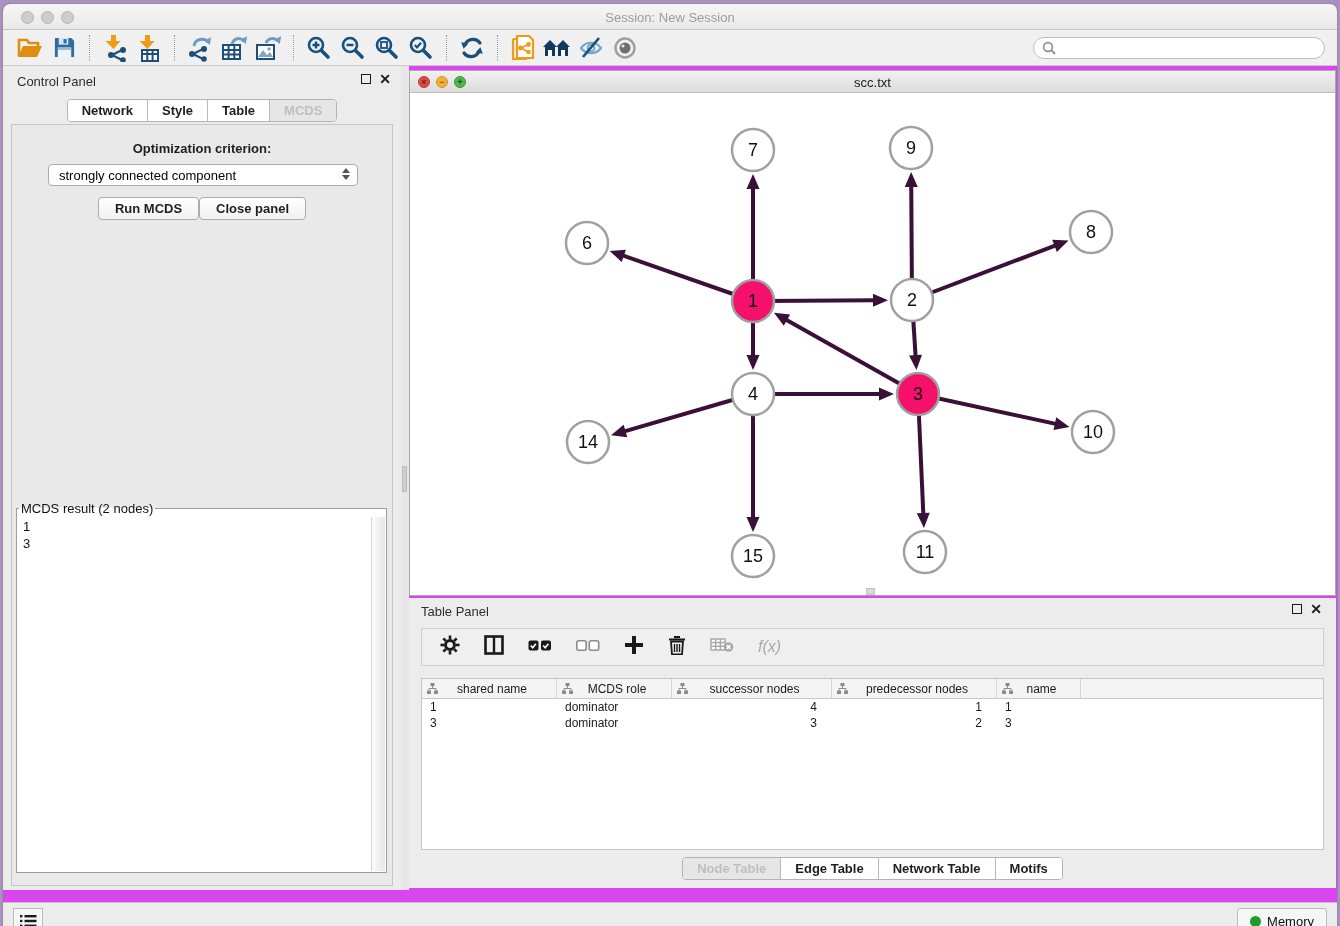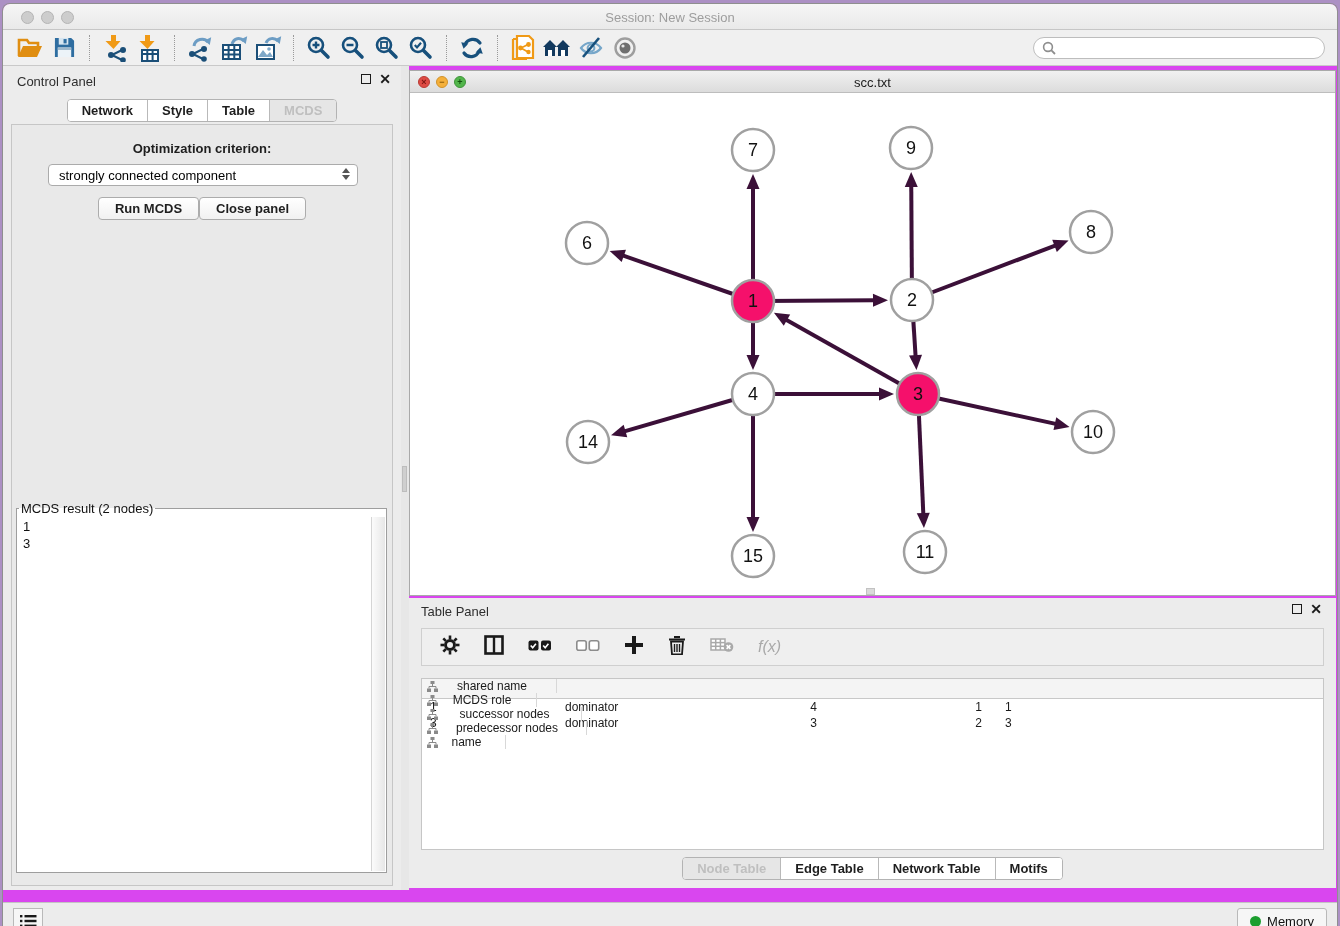--- a/index.html
+++ b/index.html
@@ -89,21 +89,21 @@
   
   #table-panel { position:absolute; left:406px; right:1px; top:594px; bottom:38px; background:#ECECEC; }
   #tp-header { position:absolute; left:12px; top:6px; }
   #tp-icons { position:absolute; right:14px; top:6px; display:flex; gap:8px; align-items:center; }
   #tp-toolbar { position:absolute; left:12px; right:12px; top:30px; height:38px;
                 background:#EFEFEF; border:1px solid #CFCFCF;
                 display:flex; align-items:center; gap:24px; padding-left:18px; }
   .fx-label { font-family:Liberation Sans, sans-serif; font-style:italic; font-size:16px; color:#A9A9A9; }
   #data-table { position:absolute; left:12px; right:12px; top:80px; height:172px;
                 background:#FFF; border:1px solid #C6C6C6; overflow:hidden; }
-  #table-head { display:flex; background:#F4F4F4; border-bottom:1px solid #C8C8C8; height:20px;flex-direction:column; }
+  #table-head { display:flex; background:#F4F4F4; border-bottom:1px solid #C8C8C8; height:20px; }
   .th { display:flex; align-items:center; border-right:1px solid #D8D8D8; font-size:12px;
         color:#1A1A1A; padding-left:5px; position:relative; }
   .th-label { flex:1; text-align:center; padding-right:10px; }
   .tr { display:flex; height:16px; }
   .td { font-size:12px; color:#1A1A1A; line-height:16px; overflow:hidden; }
   .td.left { padding-left:8px; text-align:left; }
   .td.right { padding-right:15px; text-align:right; }
   #tp-tabs { position:absolute; left:0; right:0; bottom:8px; display:flex; justify-content:center; }
 
   

